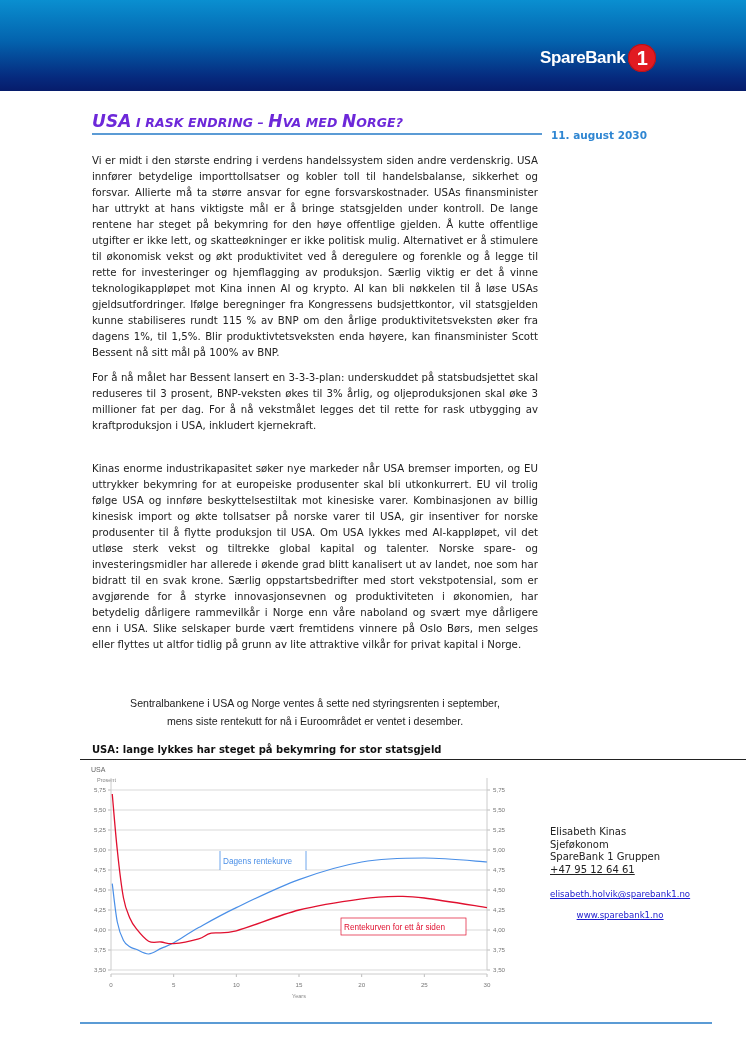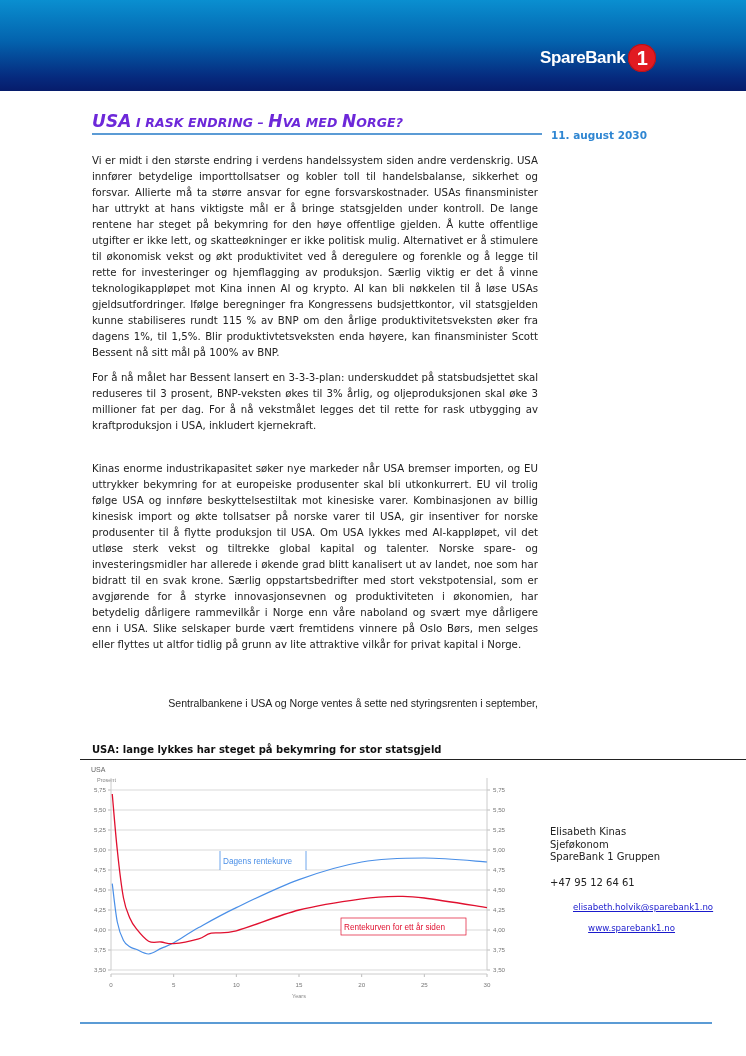--- a/index.html
+++ b/index.html
@@ -28,30 +28,30 @@
   .title .sc { font-size: 12.5px; }
   .title-rule { position: absolute; left: 92px; top: 133px; width: 450px; height: 2px; background: #5b9bd5; }
   .date { position: absolute; left: 551px; top: 129px; font-size: 10.5px; font-weight: bold; color: #2f86d2; }
   .body-text {
     position: absolute; left: 92px; width: 446px; font-family: "DejaVu Sans", sans-serif;
     font-size: 10.2px; line-height: 16px; text-align: justify; color: #222;
   }
   .p1 { top: 153px; }
   .p2 { top: 370px; }
   .p3 { top: 461px; }
-  .p4 { top: 694px; font-family: "Liberation Sans", sans-serif; font-size: 10.6px; line-height: 18px; text-align: right; }
+  .p4 { top: 694px; font-family: "Liberation Sans", sans-serif; font-size: 10.6px; line-height: 18px; text-align: center; }
   .chart-title {
     position: absolute; left: 92px; top: 744px; font-size: 10px; font-weight: bold; color: #111;
   }
   .chart-rule { position: absolute; left: 80px; top: 759px; width: 666px; height: 1px; background: #222; }
   .chart-svg { position: absolute; left: 80px; top: 760px; }
   .contact { position: absolute; left: 550px; top: 826px; font-size: 10px; line-height: 12.5px; color: #222; }
-  .contact .phone { margin-top: 13px; display: block; }
+  .contact .phone { display: block; text-decoration: underline; }
   .contact a { color: #1a1acc; text-decoration: underline; font-size: 8.6px; display: block; }
-  .contact .email { margin-top: 12px; margin-left: 23px; }
+  .contact .email { margin-top: 12px; }
   .contact .web { margin-top: 8px; text-align: center; }
   .footer-rule { position: absolute; left: 80px; top: 1022px; width: 632px; height: 1.5px; background: #5b9bd5; }
 </style>
 </head>
 <body>
 
 <div class="header">
   <div class="logo">
     <span class="logo-text">SpareBank</span>
     <span class="logo-one">1</span>
@@ -62,20 +62,21 @@
   <span>USA</span><span class="sc" id="tp1"> I RASK ENDRING – </span><span>H</span><span class="sc" id="tp3">VA MED </span><span>N</span><span class="sc" id="tp5">ORGE?</span>
 </h1>
 <div class="title-rule"></div>
 <div class="date">11. august 2030</div>
 
 <p class="body-text p1">Vi er midt i den største endring i verdens handelssystem siden andre verdenskrig. USA innfører betydelige importtollsatser og kobler toll til handelsbalanse, sikkerhet og forsvar. Allierte må ta større ansvar for egne forsvarskostnader. USAs finansminister har uttrykt at hans viktigste mål er å bringe statsgjelden under kontroll. De lange rentene har steget på bekymring for den høye offentlige gjelden. Å kutte offentlige utgifter er ikke lett, og skatteøkninger er ikke politisk mulig. Alternativet er å stimulere til økonomisk vekst og økt produktivitet ved å deregulere og forenkle og å legge til rette for investeringer og hjemflagging av produksjon. Særlig viktig er det å vinne teknologikappløpet mot Kina innen AI og krypto. AI kan bli nøkkelen til å løse USAs gjeldsutfordringer. Ifølge beregninger fra Kongressens budsjettkontor, vil statsgjelden kunne stabiliseres rundt 115 % av BNP om den årlige produktivitetsveksten øker fra dagens 1%, til 1,5%. Blir produktivtetsveksten enda høyere, kan finansminister Scott Bessent nå sitt mål på 100% av BNP.</p>
 <p class="body-text p2">For å nå målet har Bessent lansert en 3-3-3-plan: underskuddet på statsbudsjettet skal reduseres til 3 prosent, BNP-veksten økes til 3% årlig, og oljeproduksjonen skal øke 3 millioner fat per dag. For å nå vekstmålet legges det til rette for rask utbygging av kraftproduksjon i USA, inkludert kjernekraft.</p>
 <p class="body-text p3">Kinas enorme industrikapasitet søker nye markeder når USA bremser importen, og EU uttrykker bekymring for at europeiske produsenter skal bli utkonkurrert. EU vil trolig følge USA og innføre beskyttelsestiltak mot kinesiske varer. Kombinasjonen av billig kinesisk import og økte tollsatser på norske varer til USA, gir insentiver for norske produsenter til å flytte produksjon til USA. Om USA lykkes med AI-kappløpet, vil det utløse sterk vekst og tiltrekke global kapital og talenter. Norske spare- og investeringsmidler har allerede i økende grad blitt kanalisert ut av landet, noe som har bidratt til en svak krone. Særlig oppstartsbedrifter med stort vekstpotensial, som er avgjørende for å styrke innovasjonsevnen og produktiviteten i økonomien, har betydelig dårligere rammevilkår i Norge enn våre naboland og svært mye dårligere enn i USA. Slike selskaper burde vært fremtidens vinnere på Oslo Børs, men selges eller flyttes ut altfor tidlig på grunn av lite attraktive vilkår for privat kapital i Norge.</p>
 <p class="body-text p4">
   <span>Sentralbankene i USA og Norge ventes å sette ned styringsrenten i september,</span><br>
+  <span>mens siste rentekutt for nå i Euroområdet er ventet i desember.</span>
 </p>
 
 <div class="chart-title">USA: lange lykkes har steget på bekymring for stor statsgjeld</div>
 <div class="chart-rule"></div>
 
 <svg class="chart-svg" width="440" height="245" viewBox="0 0 440 245">
   <text x="11" y="12" font-size="7" fill="#666" font-family="Liberation Sans, sans-serif">USA</text>
   <text x="17" y="22" font-size="5.5" fill="#888" font-family="Liberation Sans, sans-serif">Prosent</text>
   <g id="grid">
       <line x1="31" x2="407" y1="210" y2="210" stroke="#d9d9d9" stroke-width="1.2"></line>

